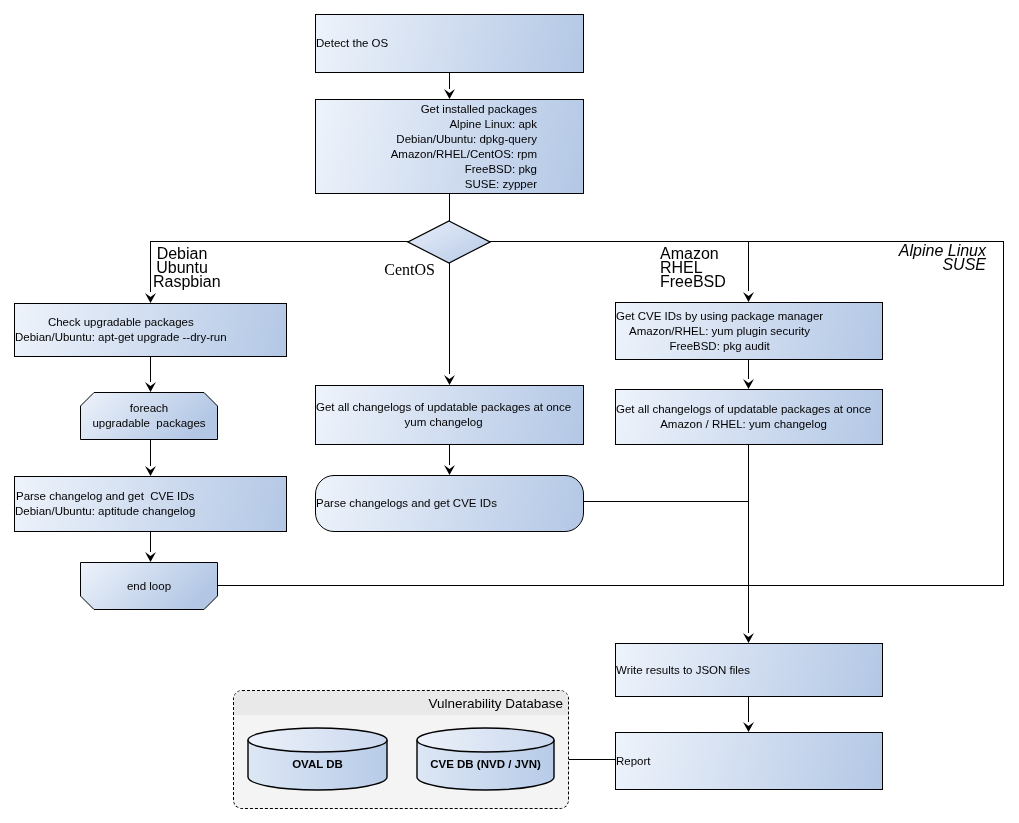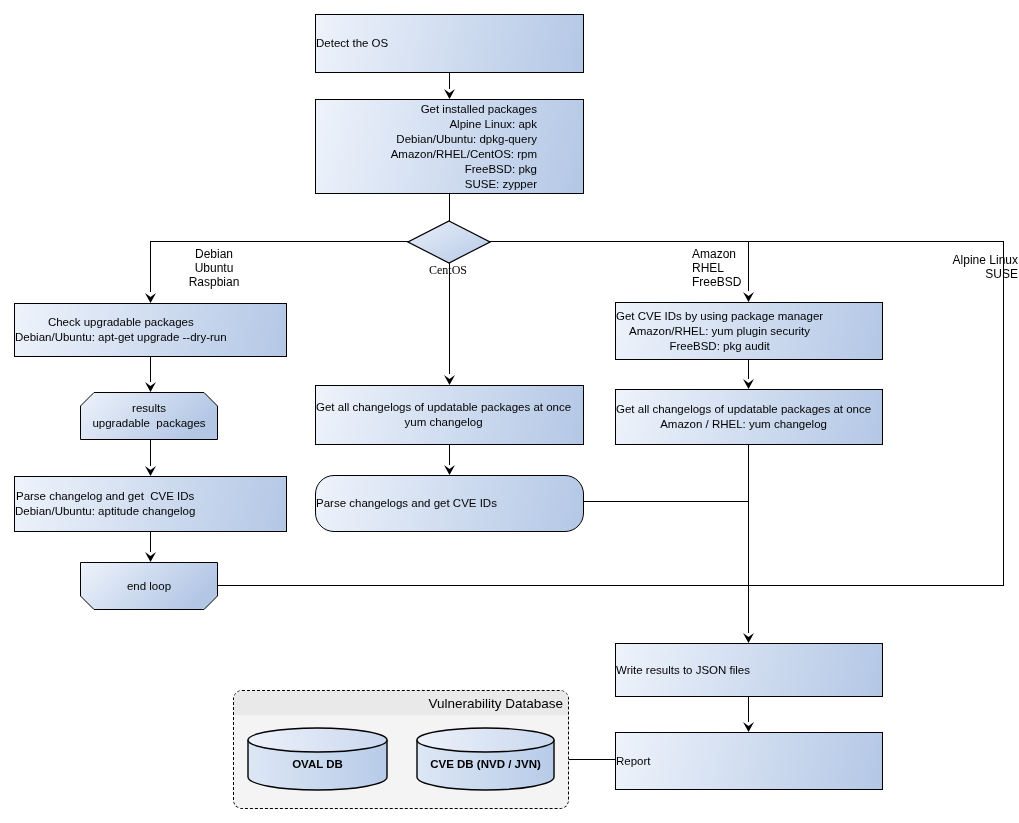--- a/index.html
+++ b/index.html
@@ -22,21 +22,21 @@
     position:absolute;width:11px;height:10px;background:#000;
     clip-path:polygon(0% 0%,50% 40%,100% 0%,50% 100%);
   }
   .shape{position:absolute;}
   .shape .lbl{
     position:absolute;left:0;top:0;width:100%;height:100%;
     display:flex;align-items:center;justify-content:center;
     font-size:11.5px;line-height:15px;text-align:center;white-space:pre;
   }
   .edge-label{
-    position:absolute;font-size:12px;line-height:14px;white-space:pre;margin-left:32px;
+    position:absolute;font-size:16px;line-height:14px;white-space:pre;
   }
   .db-container{
     position:absolute;left:233px;top:690px;width:334px;height:117px;
     border:1.5px dashed #000;border-radius:9px;background:#f4f4f4;
   }
   .db-header{
     position:absolute;left:0;top:0;width:100%;height:24px;
     background:#e9e9e9;border-radius:8px 8px 0 0;
     display:flex;align-items:center;justify-content:flex-end;
     font-size:13.5px;font-weight:500;box-sizing:border-box;padding-right:5px;
@@ -120,21 +120,21 @@
   <div class="shape" style="left:80px;top:392px;width:138px;height:48px;">
     <svg width="138" height="48">
       <defs>
         <linearGradient id="g1" x1="0" y1="0" x2="1" y2="0.35">
           <stop offset="0" stop-color="#eef3fb"></stop>
             <stop offset="1" stop-color="#b3c7e5"></stop>
         </linearGradient>
       </defs>
       <polygon points="14,0.5 124,0.5 137.5,14 137.5,47.5 0.5,47.5 0.5,14" fill="url(#g1)" stroke="#000" stroke-width="1"></polygon>
     </svg>
-    <div class="lbl">results
+    <div class="lbl">foreach
 upgradable  packages</div>
   </div>
 
   <div class="box" style="left:14px;top:476px;width:271px;height:54px;">
     <div class="lbl">Parse changelog and get  CVE IDs
 Debian/Ubuntu: aptitude changelog</div>
   </div>
 
   <div class="shape" style="left:80px;top:562px;width:138px;height:48px;">
     <svg width="138" height="48">
@@ -189,21 +189,21 @@
     </svg>
   </div>
 
   <div class="edge-label" style="left:153px;top:247px;width:58px;text-align:center;">Debian
 Ubuntu
 Raspbian</div>
   <div class="edge-label" style="left:380px;top:263px;width:55px;text-align:right;font-family:Liberation Serif, serif;">CentOS</div>
   <div class="edge-label" style="left:660px;top:247px;width:80px;text-align:left;">Amazon
 RHEL
 FreeBSD</div>
-  <div class="edge-label" style="left:886px;top:253px;width:100px;text-align:right;">Alpine Linux
+  <div class="edge-label" style="left:886px;top:244px;width:100px;text-align:right;font-style:italic;">Alpine Linux
 SUSE</div>
 
   <div class="db-container">
     <div class="db-header">Vulnerability Database</div>
   </div>
 
   <div class="cyl" style="left:247px;top:727px;width:141px;height:64px;">
     <svg width="141" height="64">
       <defs>
         <linearGradient id="g4" x1="0" y1="0" x2="1" y2="0">

